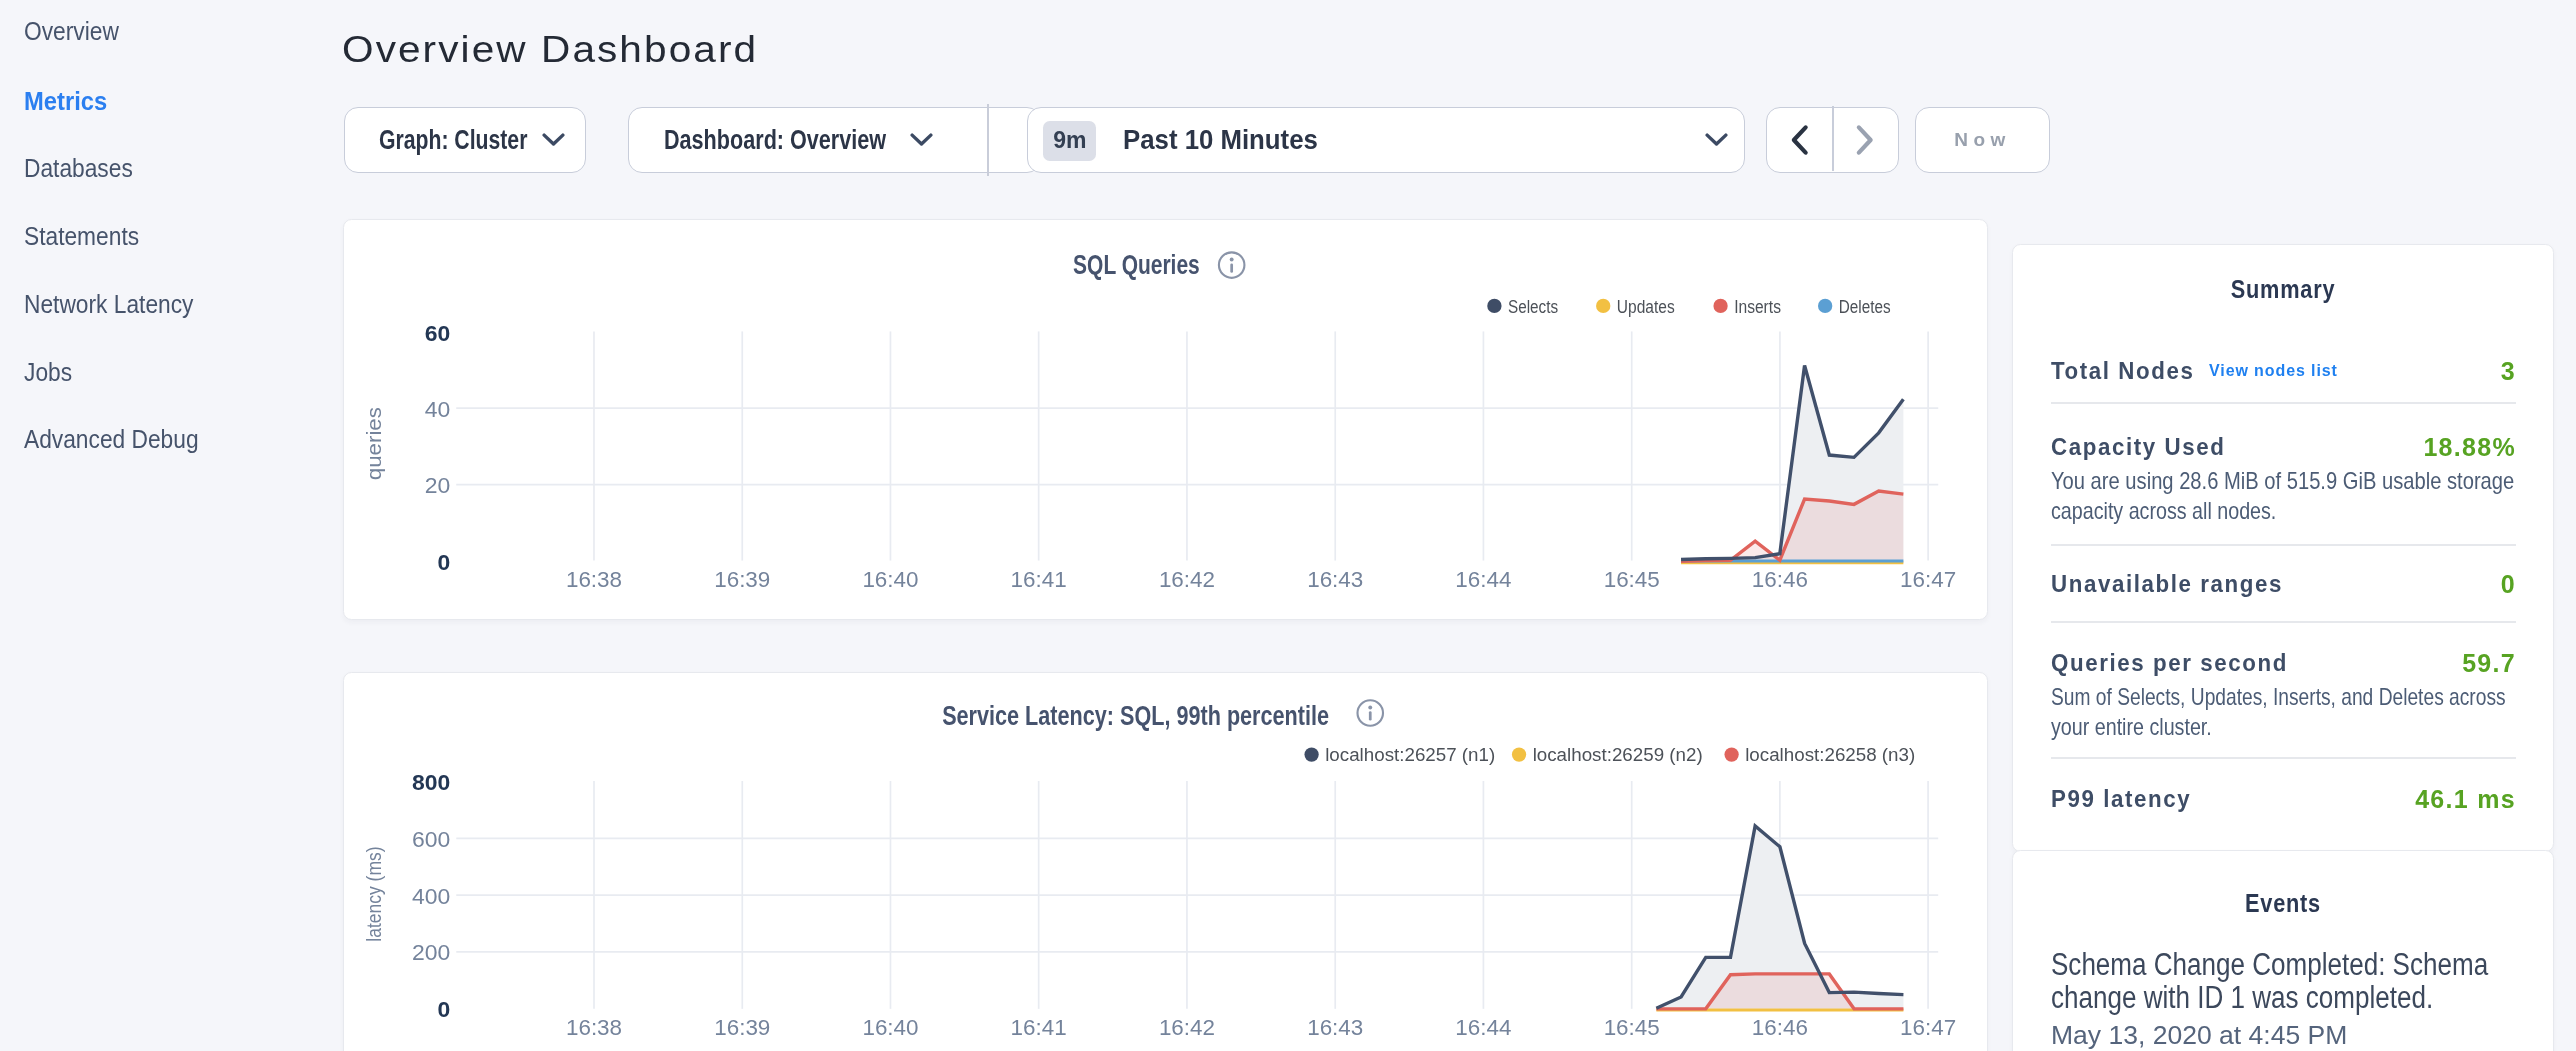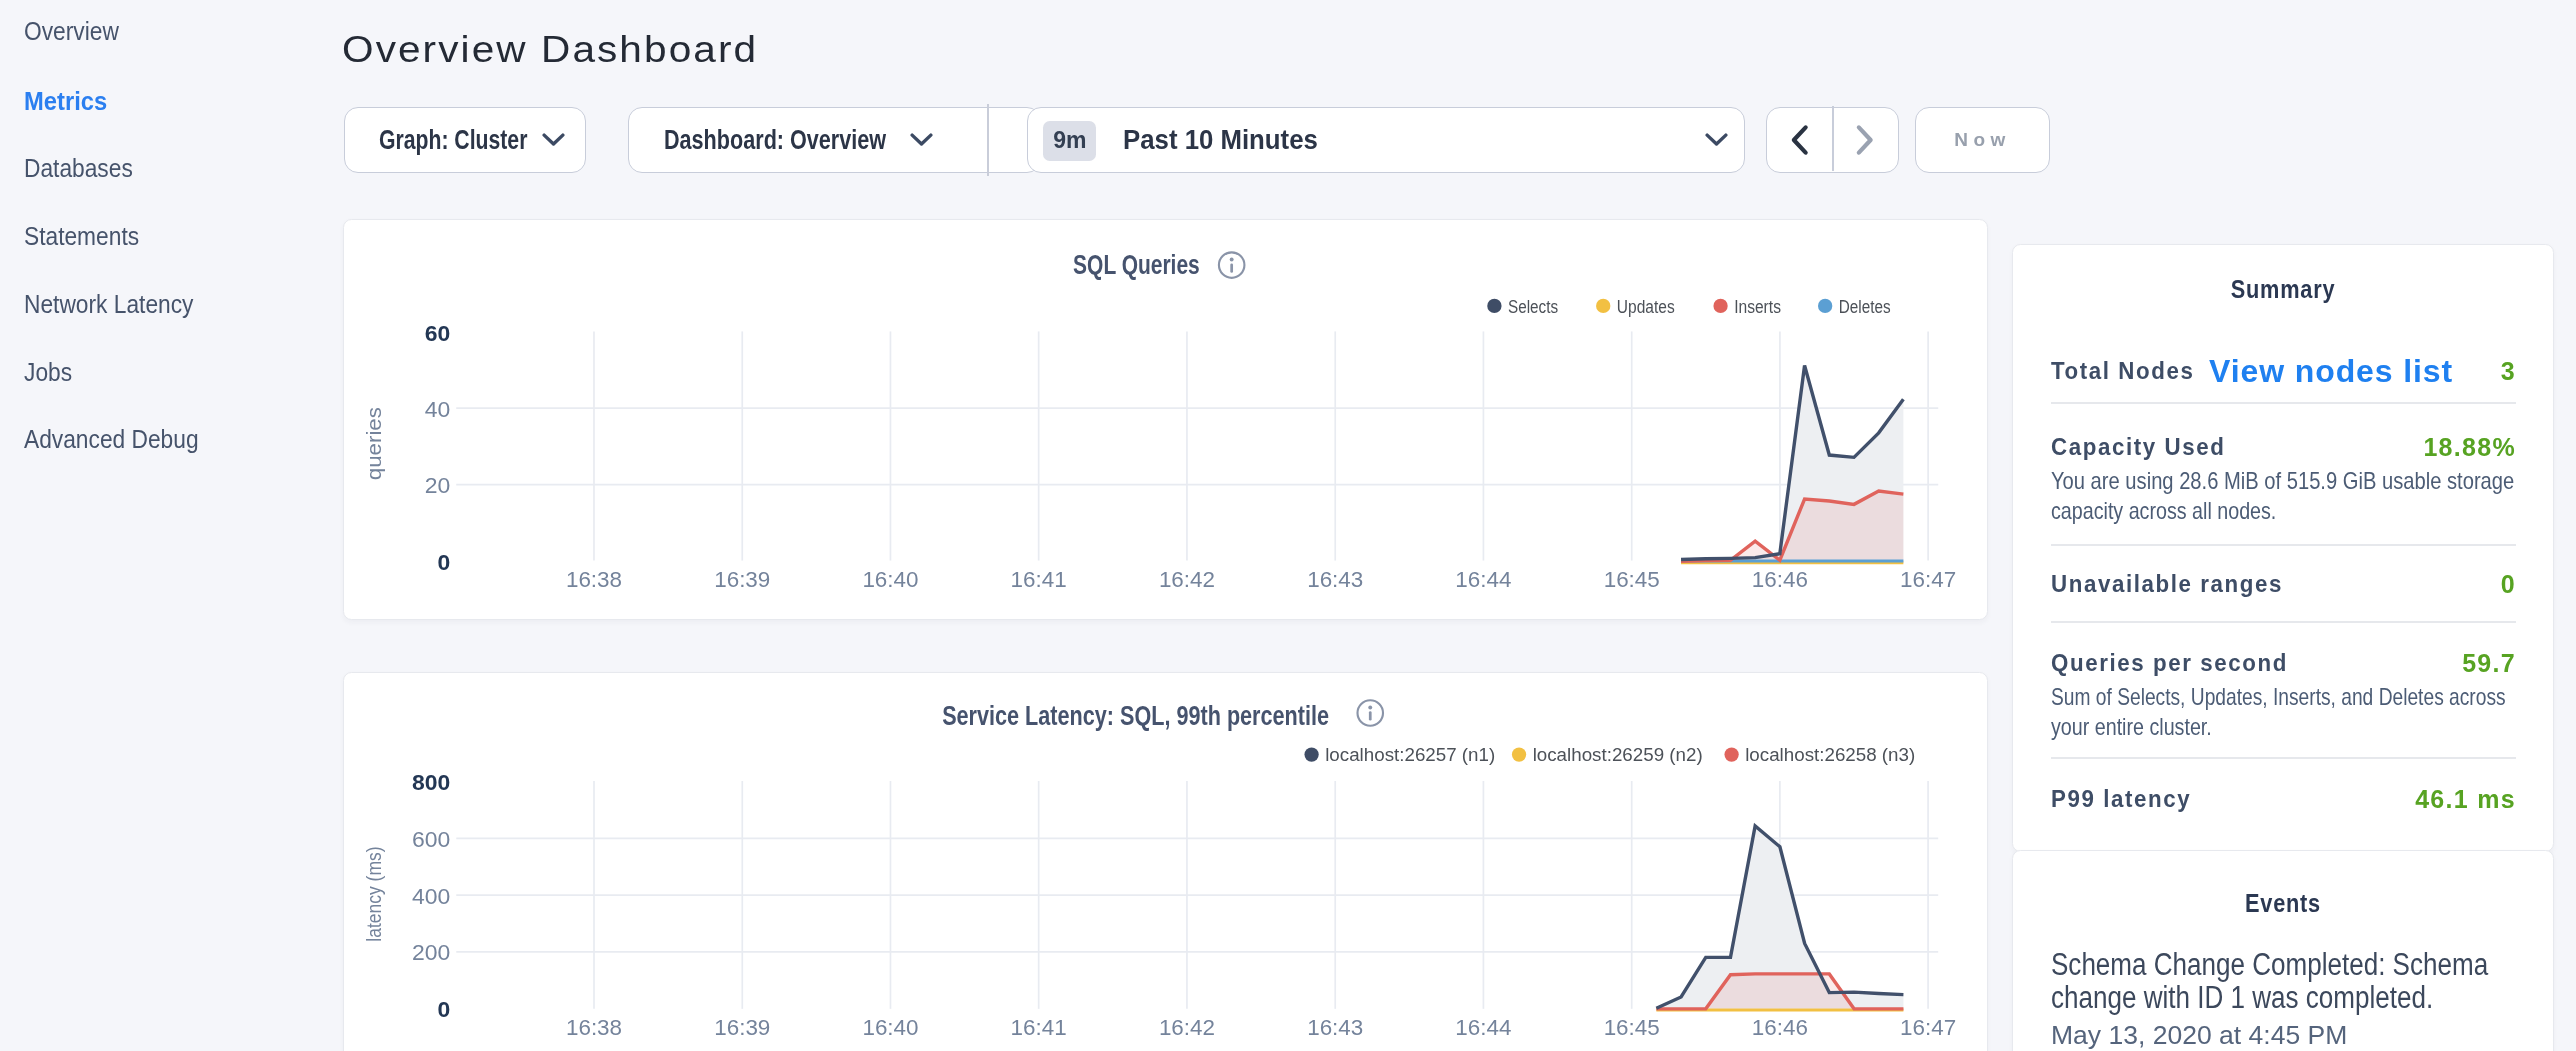--- a/index.html
+++ b/index.html
@@ -200,21 +200,21 @@
           <text x="1648" y="104" textLength="200" lengthAdjust="spacingAndGlyphs">localhost:26258 (n3)</text>
     </g>
   </g>
 </svg>
 </div>
 
 <div class="card" style="left:2012px;top:228px;width:542px;height:608px;margin-top:16px;">
   <div class="ctitle" style="top:44px;">Summary</div>
   <div class="srow" style="top:126px;">
     <span class="slabel">Total Nodes</span>
-    <span style="position:absolute;left:158px;transform:translateY(-50%);font-size:32px;font-weight:bold;letter-spacing:0.9px;color:#1f80f0;white-space:nowrap;">View nodes list</span>
+    <span style="position:absolute;left:158px;transform:translateY(-50%);font-size:16px;font-weight:bold;letter-spacing:0.9px;color:#1f80f0;white-space:nowrap;">View nodes list</span>
     <span class="sval">3</span>
   </div>
   <div class="sdiv" style="top:157px;"></div>
   <div class="srow" style="top:202px;">
     <span class="slabel">Capacity Used</span>
       <span class="sval">18.88%</span>
   </div>
   <div class="srow" style="top:236px;">
       <span class="ssub" style="transform:translateY(-50%) scaleX(.84);">You are using 28.6 MiB of 515.9 GiB usable storage</span>
     </div>

